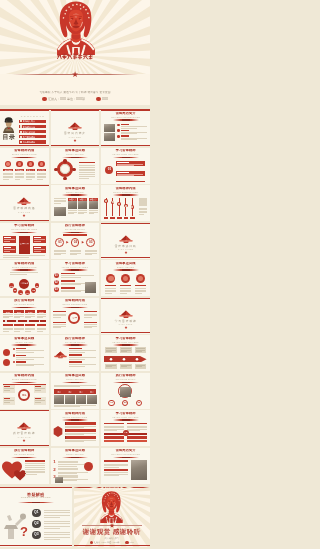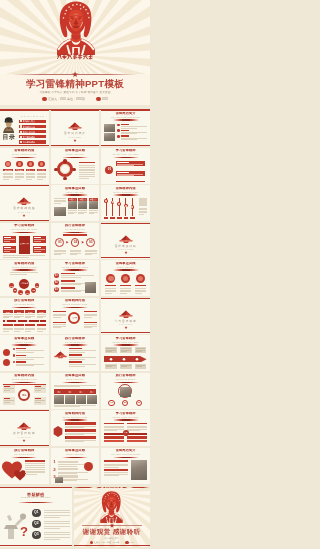--- a/index.html
+++ b/index.html
@@ -103,21 +103,20 @@
           <path d="M37 3 Q41 6 40 11 M35 8 L47 6 M41 6 Q40 14 36 19 M44 9 Q47 14 49 18"></path>
           <path d="M55 3 L66 4 M60 4 L59 19 M55 10 L65 9 M55 16 L66 15"></path>
           <path d="M73 3 Q77 5 76 9 M71 9 L83 8 M77 8 L76 19 M71 15 Q77 17 82 15"></path>
           <path d="M89 4 Q94 3 99 6 M88 10 L100 9 M94 9 Q93 15 89 19 M97 12 Q100 16 102 19"></path>
           <path d="M107 4 L118 5 M112 5 L111 19 M107 11 L117 10 M107 17 Q112 19 117 17"></path>
         </g>
       </svg>
     </div>
     <div class="divider"></div>
     <div class="divstar">★</div>
-    <div class="cover-title">学习雷锋精神PPT模板</div>
     <div class="cover-sub">无私奉献 乐于助人 勤俭节约 钉子精神 艰苦奋斗 爱党爱国</div>
     <div class="cover-meta">
       <div class="mi">
         <span class="dot"></span>
         <span class="mt">汇报人：XXX  单位：XXX部</span>
       </div>
       <div class="mi">
         <span class="dot"></span>
         <span class="mt">XXX</span>
       </div>

